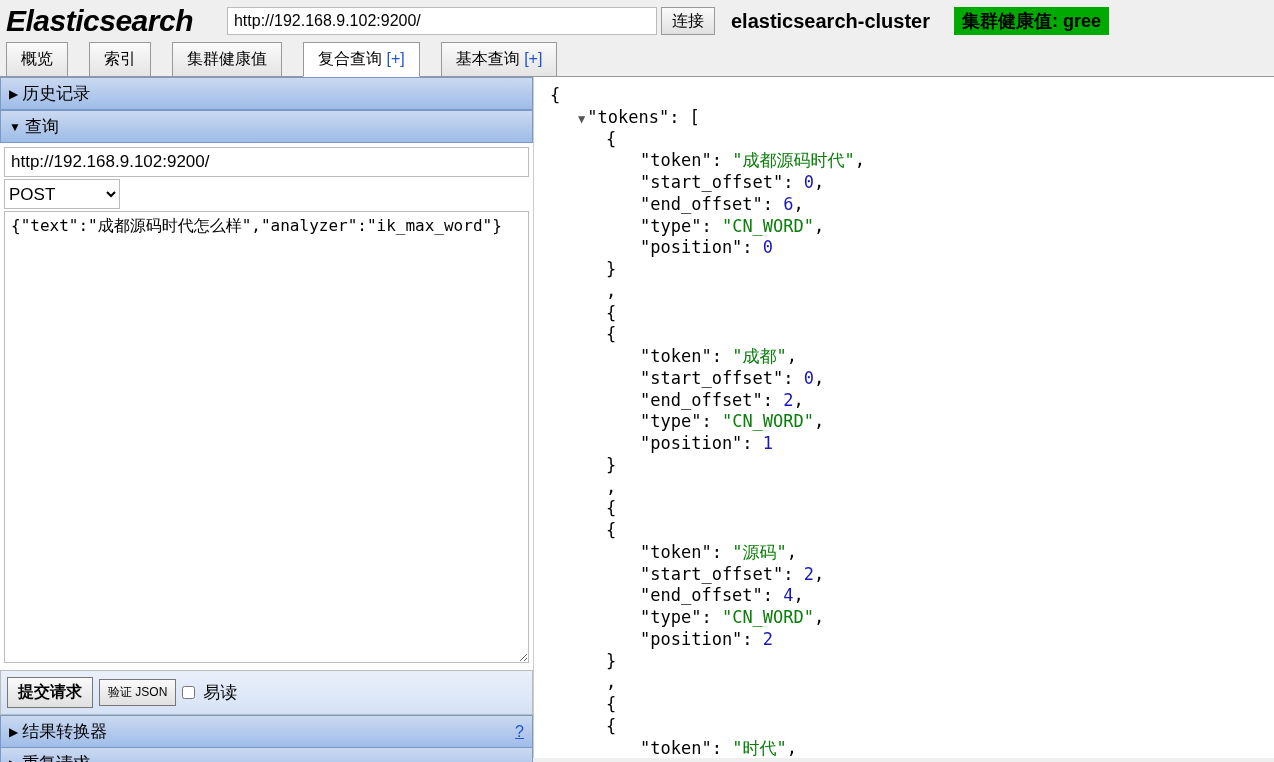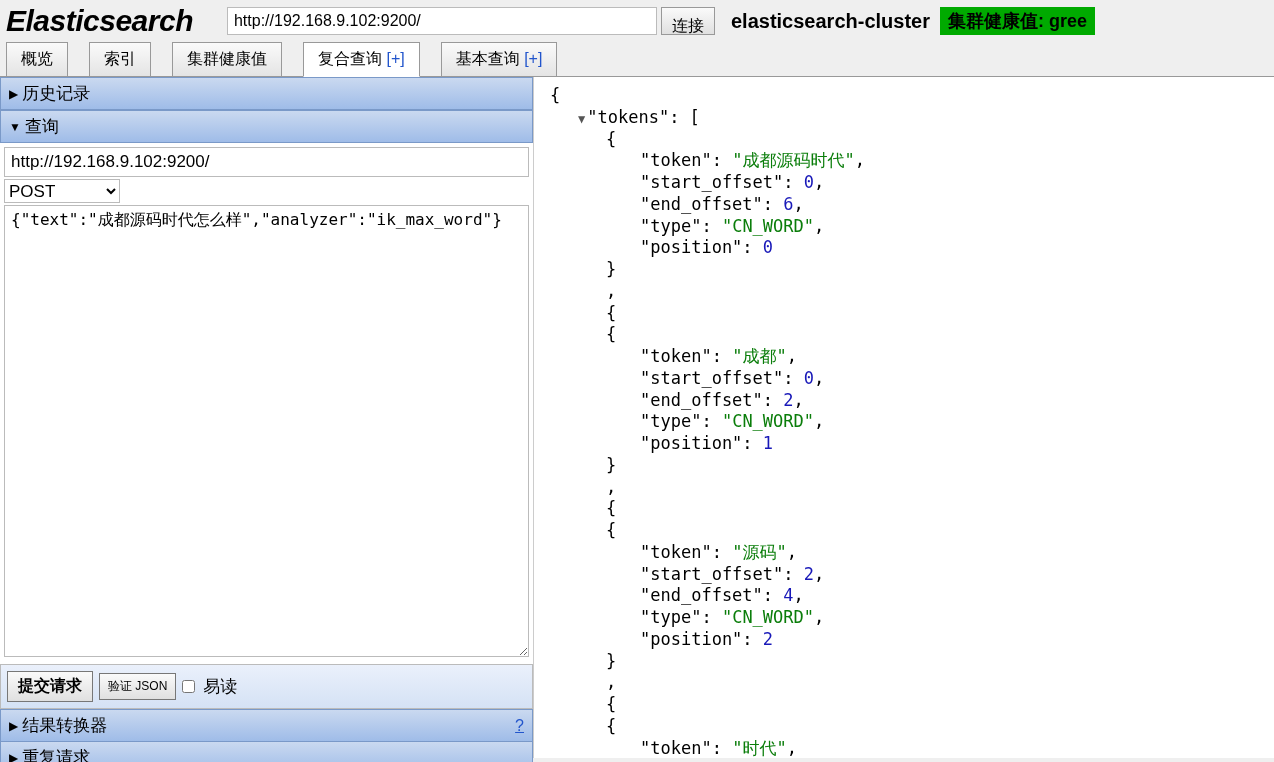--- a/index.html
+++ b/index.html
@@ -1,41 +1,41 @@
 <!DOCTYPE html>
 <html><head>
 <meta charset="utf-8">
 <style>
   * { box-sizing: border-box; margin: 0; padding: 0; }
   body { font-family: Arial, sans-serif; font-size: 14px; background: #efefef; width: 1274px; height: 762px; overflow: hidden; }
   
   .top-bar { display: flex; align-items: center; padding: 4px 6px; background: #efefef; gap: 4px; }
   .logo { font-size: 30px; font-weight: bold; margin-right: 30px; font-style: italic; letter-spacing: -0.5px; }
   .url-input { width: 430px; height: 28px; padding: 2px 6px; font-size: 16px; border: 1px solid #bbb; background: #fff; }
-  .connect-btn { height: 28px; padding: 8px 10px; font-size: 16px; border: 1px solid #999; background: linear-gradient(#fafafa,#e0e0e0); cursor: pointer; }
+  .connect-btn { height: 28px; padding: 2px 10px; font-size: 16px; border: 1px solid #999; background: linear-gradient(#fafafa,#e0e0e0); cursor: pointer; }
   .cluster-name { font-size: 20px; font-weight: bold; margin-left: 12px; }
-  .health { background: #0a0; color: #000; font-weight: bold; font-size: 18px; padding: 2px 8px; margin-left: 6px; }
+  .health { background: #0a0; color: #000; font-weight: bold; font-size: 18px; padding: 2px 8px; margin-left: 20px; }
   
   .tabs { display: flex; padding: 0 6px; background: #efefef; }
   .tab { padding: 6px 14px; border: 1px solid #999; background: linear-gradient(#fafafa,#e4e4e4); cursor: pointer; margin-right: 21px; font-size: 16px; }
   .tab.active { background: #fff; border-bottom: 1px solid #fff; position: relative; z-index: 2; }
   .tab .plus { color: #2255cc; }
   
   .main { display: flex; height: calc(100% - 80px); border-top: 1px solid #999; background: #fff; margin-top: -1px; }
   .left-panel { width: 534px; border-right: 1px solid #ccc; display: flex; flex-direction: column; }
   .right-panel { flex: 1; padding: 8px 16px; font-family: Menlo, Consolas, monospace; font-size: 17px; overflow: auto; }
   
   .section-header { background: linear-gradient(#cad9f0, #9fbce8); border: 1px solid #7a99c8; padding: 4px 8px; font-size: 17px; cursor: pointer; display: flex; align-items: center; }
   .section-header .arrow { margin-right: 4px; font-size: 12px; }
   .section-body { padding: 4px; background: #fff; }
   
   .query-input { width: 100%; height: 30px; padding: 2px 6px; font-size: 17px; border: 1px solid #bbb; margin-bottom: 2px; }
   .row2 { display: flex; gap: 2px; }
   .path-input { flex: 1; height: 30px; padding: 2px 6px; font-size: 17px; border: 1px solid #bbb; }
-  .method-select { width: 116px; height: 24px; font-size: 17px; border: 1px solid #bbb; background: #fff; }
+  .method-select { width: 116px; height: 30px; font-size: 17px; border: 1px solid #bbb; background: #fff; }
   .body-textarea { width: 100%; height: 452px; padding: 4px 6px; font-size: 16px; font-family: "SimSun", monospace; border: 1px solid #bbb; resize: both; margin-top: 2px; }
   
   .submit-row { background: linear-gradient(#eaf0fb, #d5e2f5); padding: 6px; display: flex; align-items: center; gap: 6px; border: 1px solid #bbb; }
   .submit-btn { padding: 4px 10px; font-size: 16px; font-weight: bold; border: 1px solid #777; background: linear-gradient(#fafafa,#e0e0e0); cursor: pointer; }
   .validate-btn { padding: 4px 8px; font-size: 12px; border: 1px solid #777; background: linear-gradient(#fafafa,#e0e0e0); cursor: pointer; }
   .cb-label { font-size: 17px; display: flex; align-items: center; gap: 8px; }
   
   .help-q { margin-left: auto; color: #2255cc; cursor: pointer; text-decoration: underline; font-size: 16px; }
   
   .json-line { white-space: pre; line-height: 1.28; }

